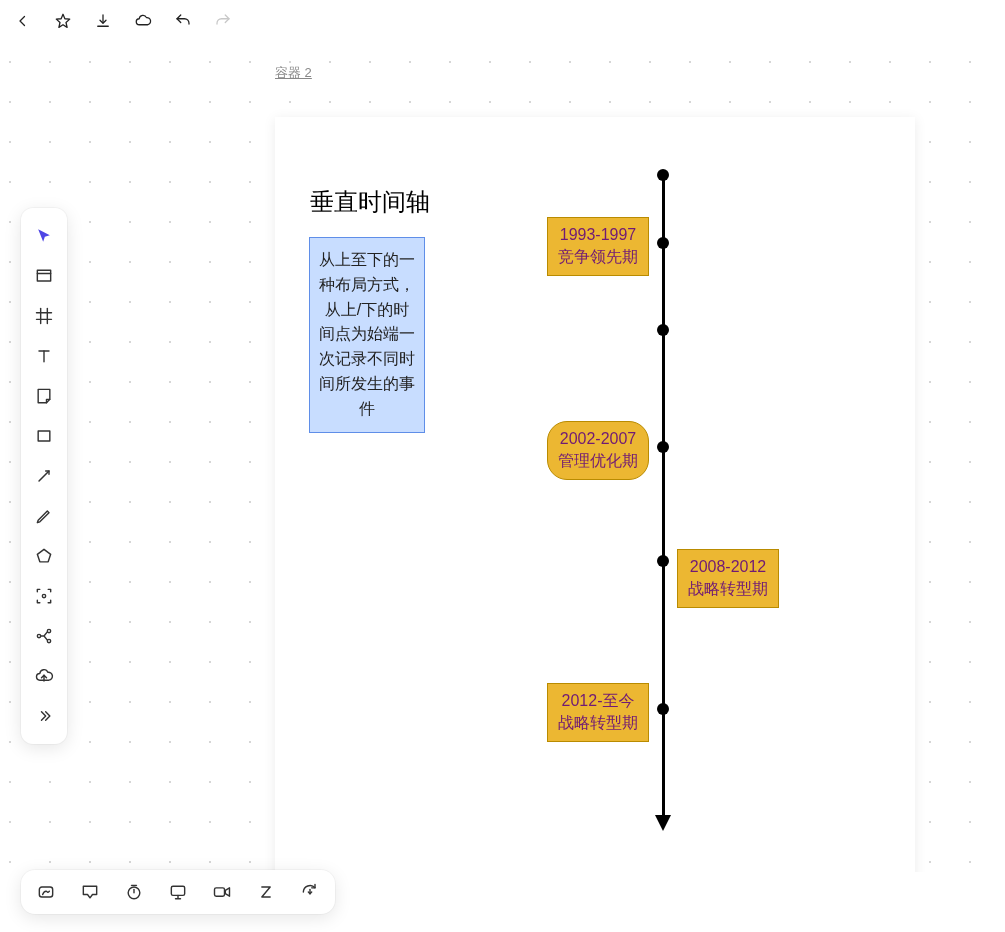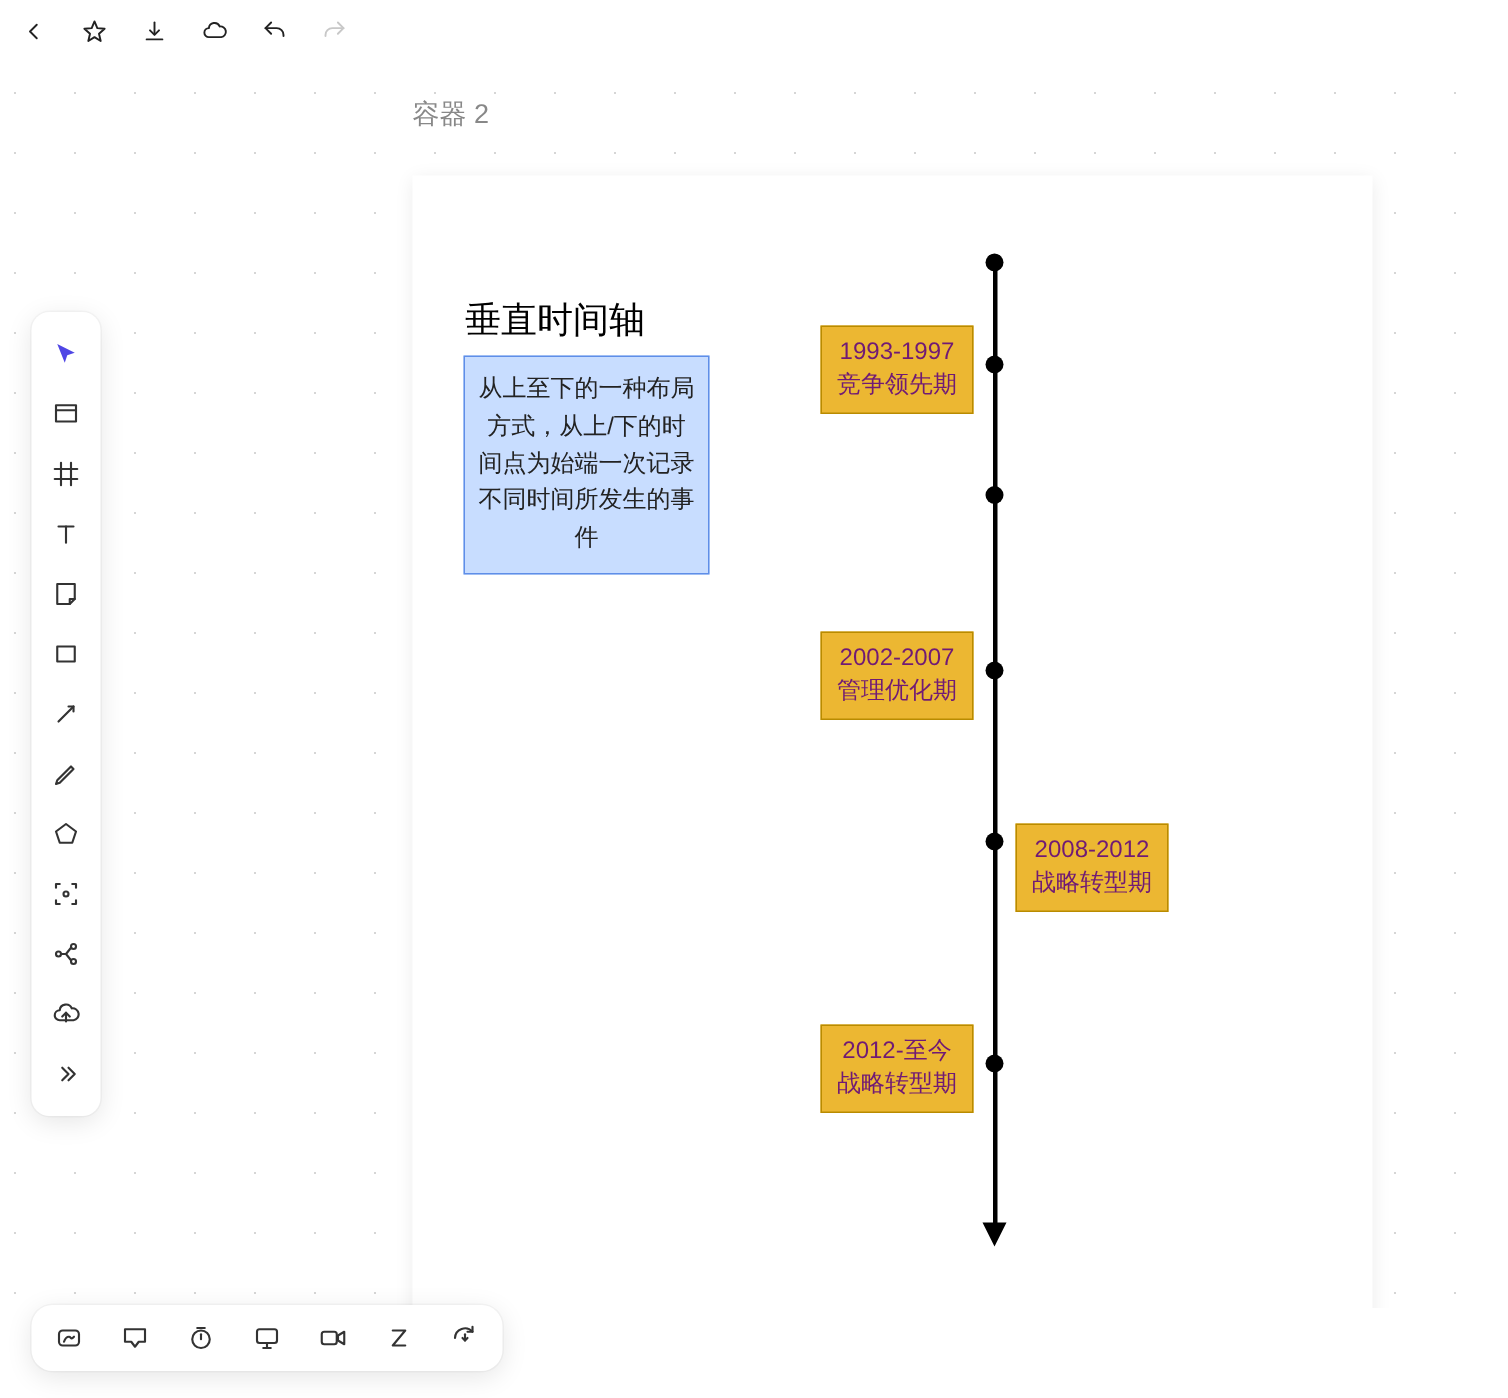--- a/index.html
+++ b/index.html
@@ -28,21 +28,21 @@
 .tool-btn.active svg{fill:currentColor;}
 
 
 .bottom-bar{position:absolute;left:21px;bottom:18px;height:44px;background:#fff;border-radius:14px;
   box-shadow:0 4px 18px rgba(0,0,0,.10),0 0 0 1px rgba(0,0,0,.03);
   display:flex;align-items:center;padding:0 12px;gap:18px;}
 .bottom-bar .bb-btn{width:26px;height:26px;display:flex;align-items:center;justify-content:center;color:#333;cursor:pointer;}
 .bottom-bar svg{width:20px;height:20px;stroke:currentColor;fill:none;stroke-width:1.7;stroke-linecap:round;stroke-linejoin:round;}
 
 
-.doc-label{position:absolute;font-size:18px;color:#888;}
+.doc-label{position:absolute;font-size:13px;color:#888;text-decoration:underline;}
 .doc{position:absolute;background:#fff;box-shadow:0 2px 12px rgba(0,0,0,.08);}
 
 
 .doc-title{position:absolute;font-size:24px;color:#000;}
 .info-box{position:absolute;background:#c8ddff;border:1.5px solid #5f8ee8;font-size:16px;line-height:1.55;text-align:center;padding:10px 8px;color:#222;}
 .timeline-axis{position:absolute;width:3px;background:#000;}
 .timeline-arrow{position:absolute;width:0;height:0;border-left:8px solid transparent;border-right:8px solid transparent;border-top:16px solid #000;}
 .tl-dot{position:absolute;width:12px;height:12px;border-radius:50%;background:#000;transform:translate(-50%,-50%);}
 .tl-box{position:absolute;background:#ecb732;border:1.5px solid #b98b00;font-size:16px;line-height:1.4;text-align:center;padding:6px 10px;color:#701a75;white-space:nowrap;}
 
@@ -83,33 +83,33 @@
       <svg viewBox="0 0 24 24">
         <path d="M15 14l5-5-5-5"></path>
         <path d="M20 9H10a6 6 0 0 0-6 6v1"></path>
       </svg>
     </div>
 </div>
 
 <div class="stage">
   <div class="doc-label" style="left:275px;top:22px;">容器 2</div>
   <div class="doc" id="doc" style="left: 275px; top: 75px; width: 640px; height: 772px;">
-      <div class="doc-title" style="left: 35px; top: 80px;">垂直时间轴</div>
-      <div class="info-box" style="left: 34px; top: 120px; width: 164px;">从上至下的一种布局方式，从上/下的时间点为始端一次记录不同时间所发生的事件</div>
+      <div class="doc-title" style="left: 35px; top: 69px;">垂直时间轴</div>
+      <div class="info-box" style="left: 34px; top: 120px; width: 116px;">从上至下的一种布局方式，从上/下的时间点为始端一次记录不同时间所发生的事件</div>
       <div class="timeline-axis" style="left: 386.5px; top: 55px; height: 645px;"></div>
       <div class="timeline-arrow" style="left: 380px; top: 698px;"></div>
       <div class="tl-dot" style="left: 388px; top: 58px;"></div>
       <div class="tl-dot" style="left: 388px; top: 126px;"></div>
       <div class="tl-box" style="top: 100px; right: 266px;">
         <div>1993-1997</div>
         <div>竞争领先期</div>
       </div>
       <div class="tl-dot" style="left: 388px; top: 213px;"></div>
       <div class="tl-dot" style="left: 388px; top: 330px;"></div>
-      <div class="tl-box" style="top: 304px; right: 266px;">
+      <div class="tl-box" style="top: 304px; right: 266px; border-radius: 20px;">
         <div>2002-2007</div>
         <div>管理优化期</div>
       </div>
       <div class="tl-dot" style="left: 388px; top: 444px;"></div>
       <div class="tl-box" style="top: 432px; left: 402px; text-align: center;">
         <div>2008-2012</div>
         <div>战略转型期</div>
       </div>
       <div class="tl-dot" style="left: 388px; top: 592px;"></div>
       <div class="tl-box" style="top: 566px; right: 266px; text-align: center;">

